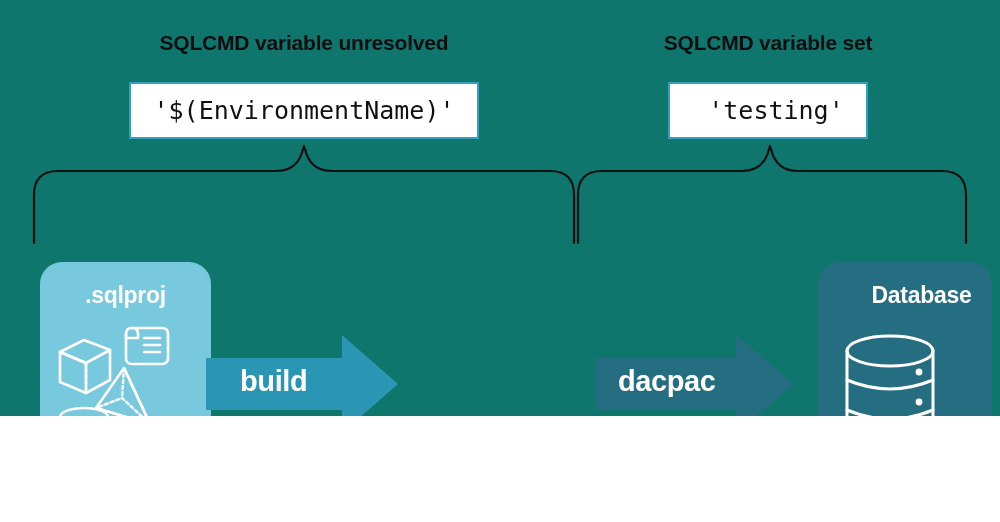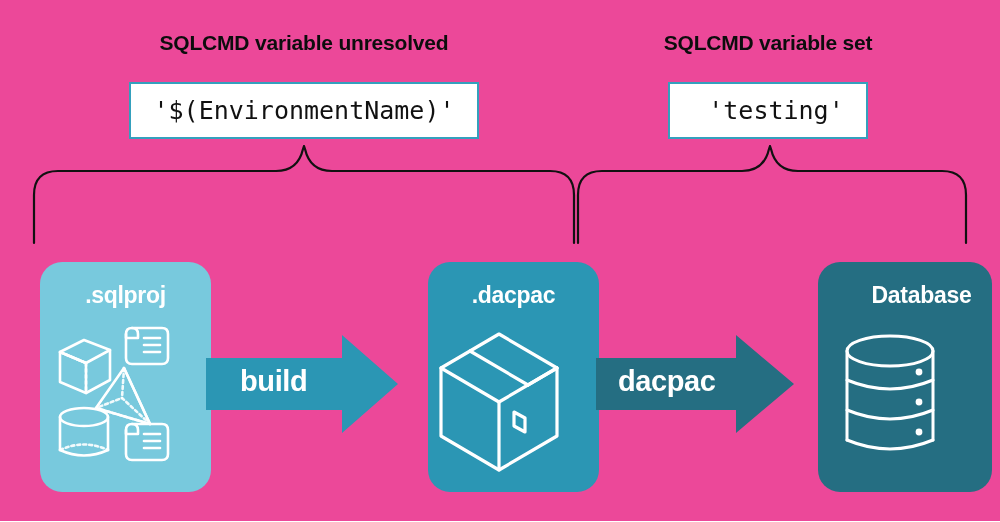--- a/index.html
+++ b/index.html
@@ -7,22 +7,22 @@
     padding: 0;
     background: #ffffff;
   }
   body {
     font-family: "Liberation Sans", sans-serif;
     -webkit-font-smoothing: antialiased;
   }
   #canvas {
     position: relative;
     width: 1000px;
-    height: 521px;
-    background: #ec4899;
+    height: 416px;
+    background: #0f766e;
     overflow: hidden;
   }
 
   
   .heading {
     position: absolute;
     font-family: "Liberation Sans", sans-serif;
     font-weight: bold;
     font-size: 21px;
     line-height: 25px;
@@ -193,38 +193,20 @@
     </div>
   </div>
 
   <div class="arrow" id="arrow-build">
     <svg width="192" height="100" viewBox="0 0 192 100" xmlns="http://www.w3.org/2000/svg">
       <path d="M0 24 L136 24 L136 1 L192 50 L136 99 L136 76 L0 76 Z" fill="#2b96b4"></path>
     </svg>
     <div class="arrow-label">build</div>
   </div>
 
-  <div class="stage" id="stage-dacpac">
-    <div class="stage-label">.dacpac</div>
-    <div class="stage-art">
-      <svg width="142" height="160" viewBox="0 0 142 160" fill="none" xmlns="http://www.w3.org/2000/svg">
-        <g stroke="#ffffff" stroke-width="3.2" fill="none" stroke-linejoin="round" stroke-linecap="round">
-
-          <path d="M71 10 L129 44 L129 112 L71 146 L13 112 L13 44 Z"></path>
-
-          <path d="M13 44 L71 78 L129 44"></path>
-          <path d="M71 78 L71 146"></path>
-          <path d="M42 27 L100 61"></path>
-          <path d="M100 61 L129 44"></path>
-
-          <path d="M86 88 L97 94 L97 108 L86 102 Z"></path>
-        </g>
-      </svg>
-    </div>
-  </div>
 
   <div class="arrow" id="arrow-deploy">
     <svg width="198" height="100" viewBox="0 0 198 100" xmlns="http://www.w3.org/2000/svg">
       <path d="M0 24 L140 24 L140 1 L198 50 L140 99 L140 76 L0 76 Z" fill="#256e82"></path>
     </svg>
     <div class="arrow-label">dacpac</div>
   </div>
 
   <div class="stage" id="stage-database">
     <div class="stage-label">Database</div>

